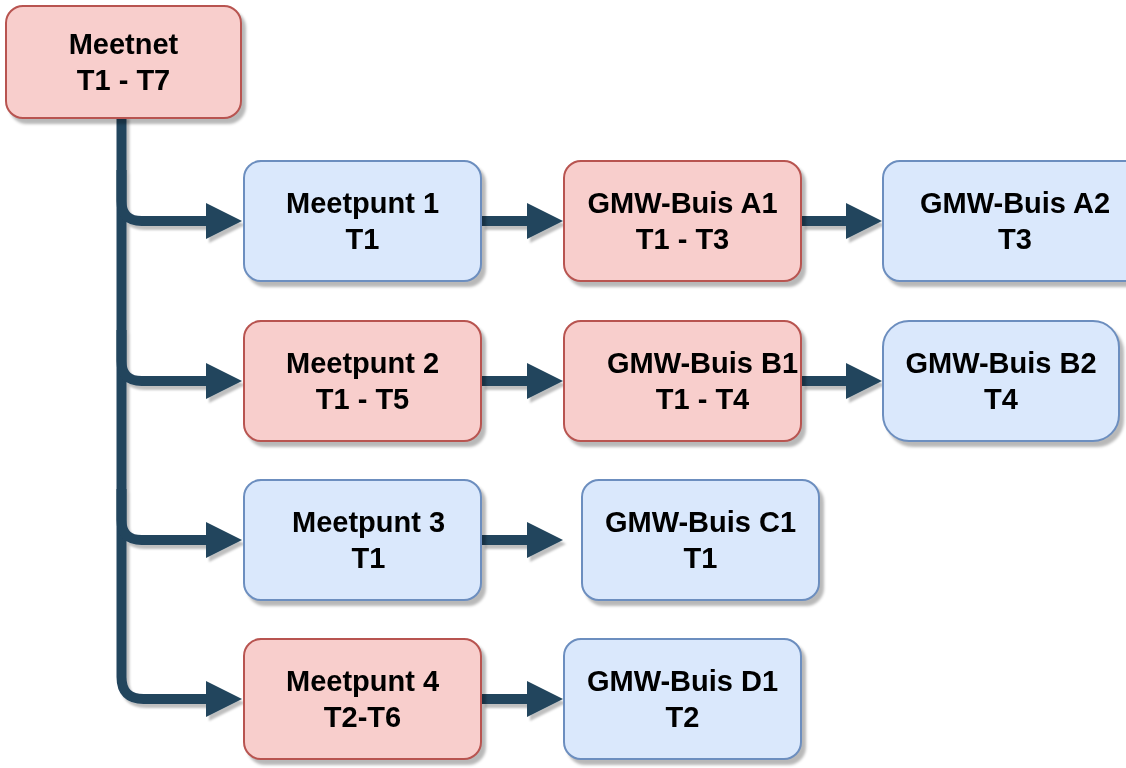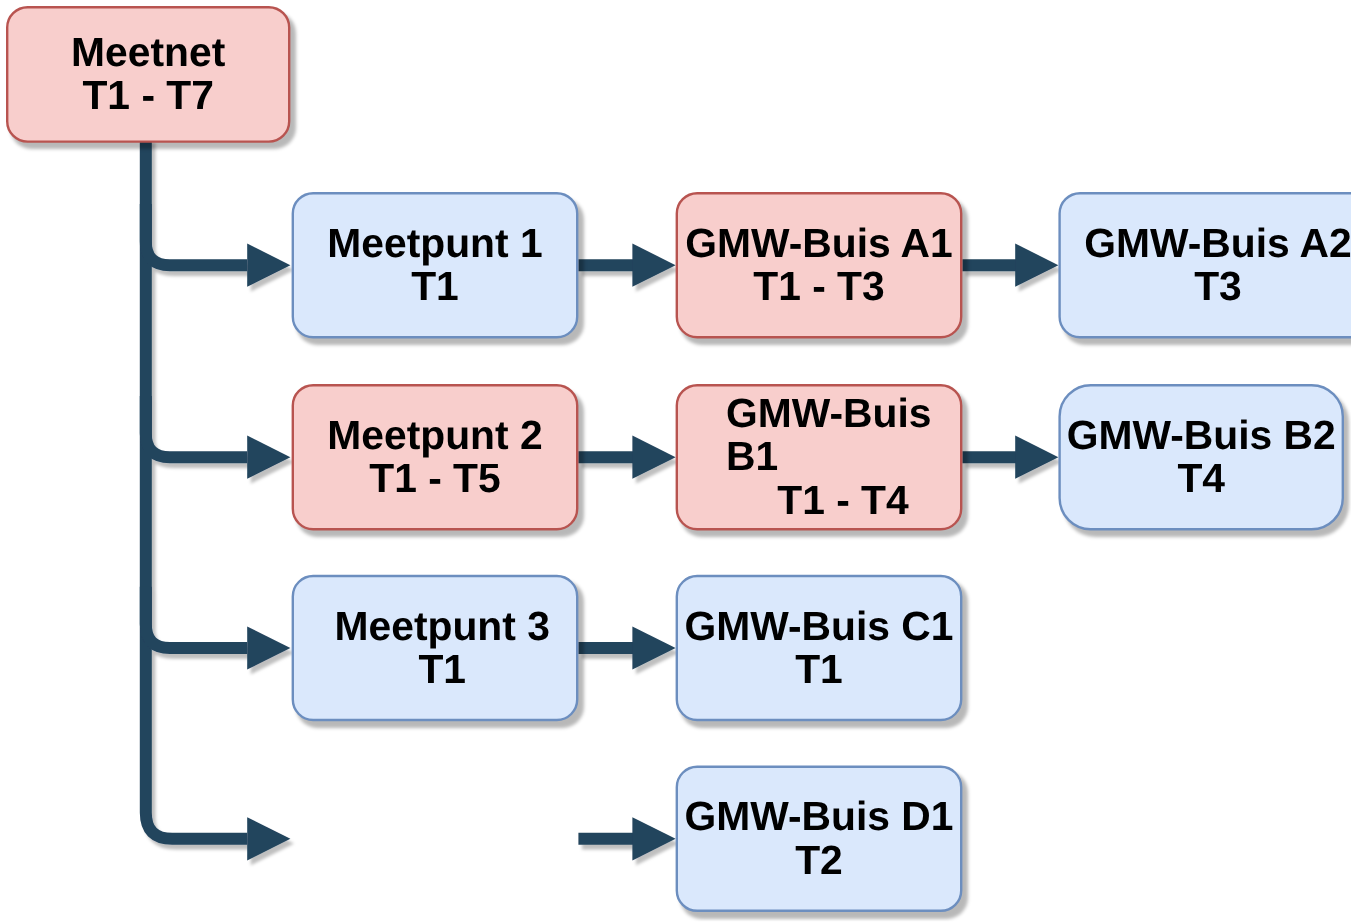--- a/index.html
+++ b/index.html
@@ -31,23 +31,23 @@
   .node {
     position: absolute;
     box-sizing: border-box;
     border: 2.5px solid;
     border-radius: 18px;
     box-shadow: 4px 5px 3px rgba(0,0,0,0.28);
     display: flex;
     flex-direction: column;
     align-items: center;
     justify-content: center;
-    text-align: left;
+    text-align: right;
     font-weight: bold;
-    font-size: 34px;
+    font-size: 29px;
     line-height: 36px;
     color: var(--text, #000000);
   }
   .node[data-style="red"] {
     background: var(--red-fill, #F8CECC);
     border-color: var(--red-stroke, #B85450);
   }
   .node[data-style="blue"] {
     background: var(--blue-fill, #DAE8FC);
     border-color: var(--blue-stroke, #6C8EBF);
@@ -122,23 +122,27 @@
   </div>
   <div class="node" style="left:882px; top:320px; width:238px; height:122px;border-radius:27px;" data-style="blue">
     <div>GMW-Buis B2</div>
     <div>T4</div>
   </div>
 
   <div class="node" style="left:243px; top:479px; width:239px; height:122px;padding-left:12px;" data-style="blue">
     <div>Meetpunt 3</div>
     <div>T1</div>
   </div>
-  <div class="node" style="left:563px; top:479px; width:239px; height:122px;" data-style="blue">
+  <div class="node" style="left:581px; top:479px; width:239px; height:122px;" data-style="blue">
     <div>GMW-Buis C1</div>
     <div>T1</div>
   </div>
 
+  <div class="node" style="left:243px; top:638px; width:239px; height:122px;" data-style="red">
+    <div>Meetpunt 4</div>
+    <div>T2-T6</div>
+  </div>
   <div class="node" style="left:563px; top:638px; width:239px; height:122px;border-radius:18px;" data-style="blue">
     <div>GMW-Buis D1</div>
     <div>T2</div>
   </div>
 
 </div>
 
 </body></html>

